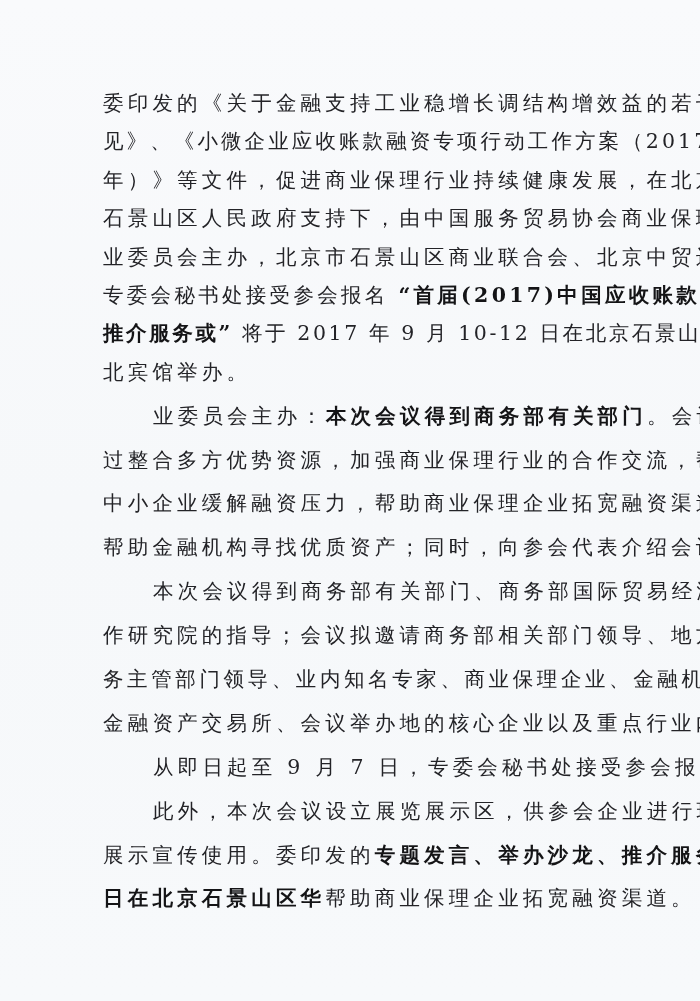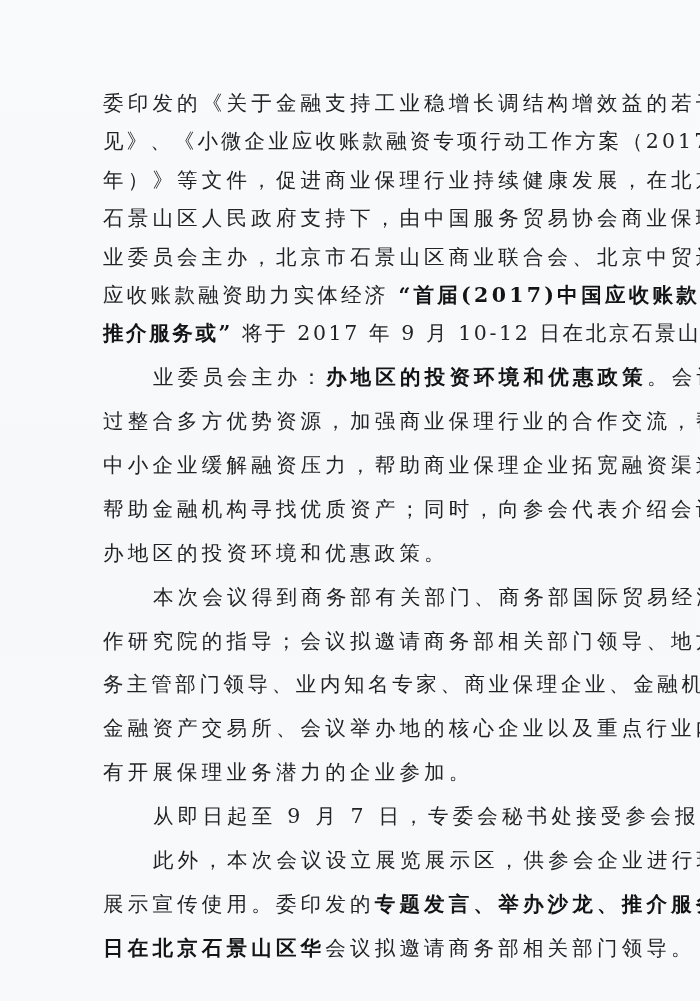--- a/index.html
+++ b/index.html
@@ -52,44 +52,43 @@
 
 <div class="page">
   <div class="body-text">
 
     <div>
       <div class="line"><span>委印发的《关于金融支持工业稳增长调结构增效益的若干意</span></div>
       <div class="line" style="letter-spacing:3.1px"><span>见》、《小微企业应收账款融资专项行动工作方案（2017-2019</span></div>
       <div class="line"><span>年）》等文件，促进商业保理行业持续健康发展，在北京市</span></div>
       <div class="line"><span>石景山区人民政府支持下，由中国服务贸易协会商业保理专</span></div>
       <div class="line"><span>业委员会主办，北京市石景山区商业联合会、北京中贸远大</span></div>
-      <div class="line" style="letter-spacing:3.3px"><span>应收账款融资助力实体经济 </span><span class="bold">“首届(2017)中国应收账款融资</span></div>
+      <div class="line" style="letter-spacing:3.3px"><span>专委会秘书处接受参会报名 </span><span class="bold">“首届(2017)中国应收账款融资</span></div>
       <div class="line" style="letter-spacing:2.6px"><span class="bold">推介服务或”</span><span> 将于 2017 年 9 月 10-12 日在北京石景山区华</span></div>
+      <div class="line"><span>北宾馆举办。</span></div>
     </div>
 
     <div>
-      <div class="line gap indent"><span>业委员会主办：</span><span class="bold">办地区的投资环境和优惠政策</span><span>。会议旨在通</span></div>
+      <div class="line gap indent"><span>业委员会主办：</span><span class="bold">本次会议得到商务部有关部门</span><span>。会议旨在通</span></div>
       <div class="line gap"><span>过整合多方优势资源，加强商业保理行业的合作交流，帮助</span></div>
       <div class="line gap"><span>中小企业缓解融资压力，帮助商业保理企业拓宽融资渠道，</span></div>
       <div class="line gap"><span>帮助金融机构寻找优质资产；同时，向参会代表介绍会议举</span></div>
-      <div class="line gap"><span>办地区的投资环境和优惠政策。</span></div>
     </div>
 
     <div>
       <div class="line gap indent"><span>本次会议得到商务部有关部门、商务部国际贸易经济合</span></div>
       <div class="line gap"><span>作研究院的指导；会议拟邀请商务部相关部门领导、地方商</span></div>
       <div class="line gap" style="letter-spacing:3.6px"><span>务主管部门领导、业内知名专家、商业保理企业、金融机构、</span></div>
       <div class="line gap"><span>金融资产交易所、会议举办地的核心企业以及重点行业内的</span></div>
-      <div class="line gap"><span>有开展保理业务潜力的企业参加。</span></div>
     </div>
 
     <div>
       <div class="line gap indent"><span>从即日起至 9 月 7 日，专委会秘书处接受参会报名。</span></div>
     </div>
 
     <div>
       <div class="line gap indent"><span>此外，本次会议设立展览展示区，供参会企业进行现场</span></div>
       <div class="line gap"><span>展示宣传使用。委印发的</span><span class="bold">专题发言、举办沙龙、推介服务或</span></div>
-      <div class="line gap"><span class="bold">日在北京石景山区华</span><span>会议拟邀请商务部相关部门领导。</span></div>
+      <div class="line gap"><span class="bold">日在北京石景山区华</span><span>帮助商业保理企业拓宽融资渠道。</span></div>
     </div>
 
   </div>
 </div>
 
 </body></html>

